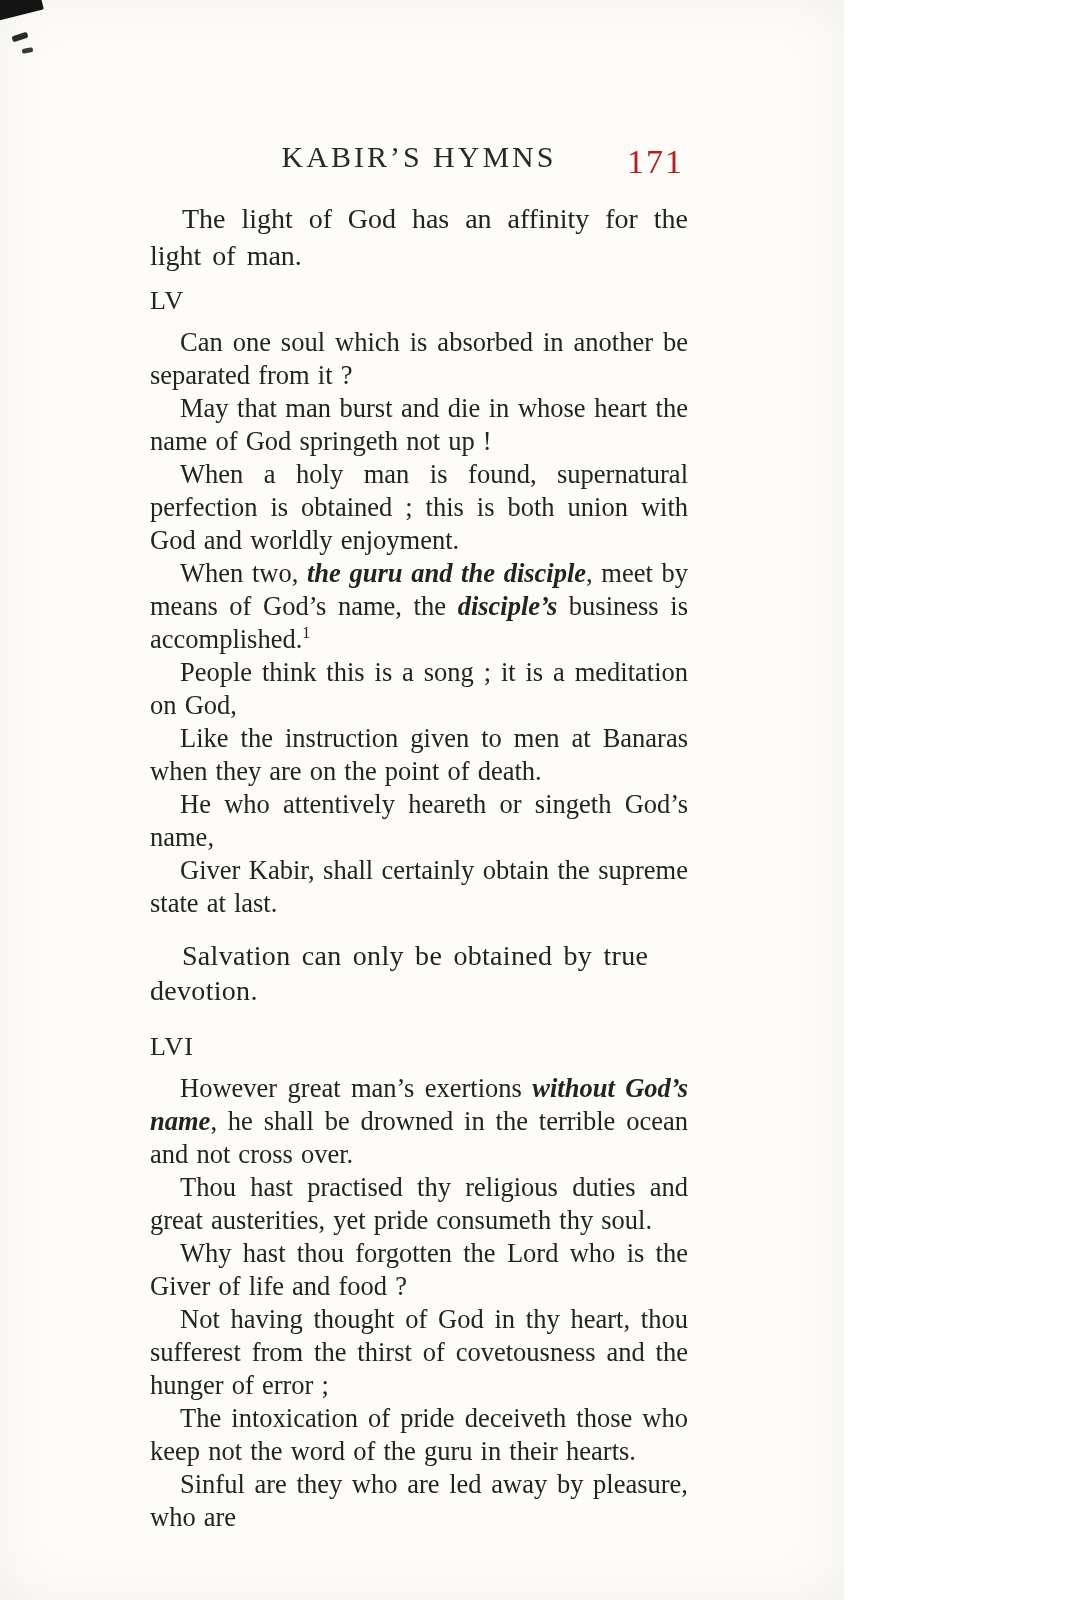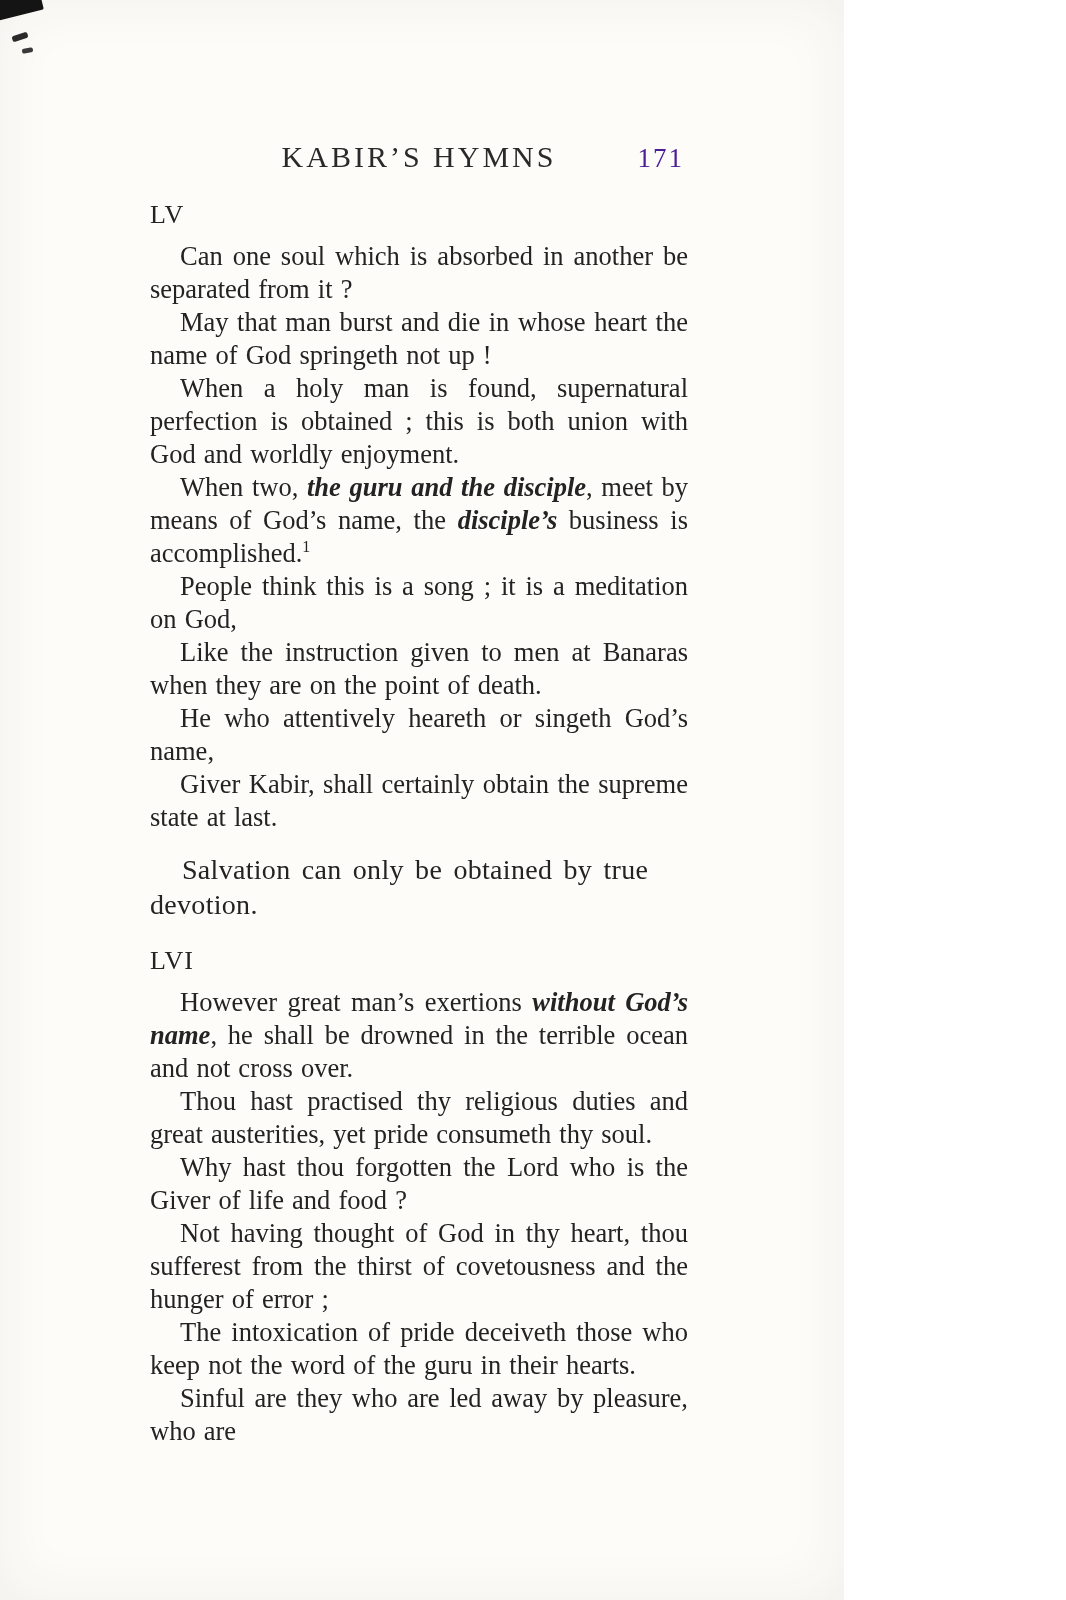--- a/index.html
+++ b/index.html
@@ -17,21 +17,21 @@
   .scan-mark-1 { position:absolute; top:34px; left:12px; width:16px; height:6px; background:#2a2a2a; transform:rotate(-18deg); border-radius:2px; }
   .scan-mark-2 { position:absolute; top:48px; left:22px; width:11px; height:5px; background:#3a3a3a; transform:rotate(-10deg); border-radius:2px; }
   .content { padding:140px 156px 0 150px; }
   .running-head { position:relative; height:40px; margin-bottom:20px; }
   .book-title {
     position:absolute; left:0; right:0; text-align:center;
     font-size:30px; letter-spacing:3px; font-weight:normal; color:#2a2a2a;
   }
   .page-number {
     position:absolute; right:4px; top:3px;
-    font-size:27px; letter-spacing:2px; color:#4c1d95;
+    font-size:34px; letter-spacing:2px; color:#b91c1c;
   }
   .lead {
     font-size:28px; line-height:37px; text-indent:32px;
     text-align:justify; word-spacing:4px; margin-bottom:4px;
   }
   .heading {
     text-align:left; font-size:26px; font-weight:normal;
     letter-spacing:1px; margin:12px 0 10px 0;
   }
   .heading2-gap { margin-top:24px; }
@@ -58,20 +58,21 @@
   <div class="scan-mark-1"></div>
   <div class="scan-mark-2"></div>
 
   <div class="content">
     <div class="running-head">
       <div class="book-title">KABIR’S HYMNS</div>
       <div class="page-number">171</div>
     </div>
 
     <div id="text-blocks">
+        <p class="lead"><span>The light of God has an affinity for the light of man.</span></p>
         <h2 class="heading"><span>LV</span></h2>
         <p class="para"><span>Can one soul which is absorbed in another be separated from it ?</span></p>
         <p class="para"><span>May that man burst and die in whose heart the name of God springeth not up !</span></p>
         <p class="para"><span>When a holy man is found, supernatural perfection is obtained ; this is both union with God and worldly enjoyment.</span></p>
         <p class="para"><span>When two, </span><i>the guru and the disciple</i><span>, meet by means of God’s name, the </span><i>disciple’s</i><span> business is accomplished.</span><sup>1</sup></p>
         <p class="para"><span>People think this is a song ; it is a meditation on God,</span></p>
         <p class="para"><span>Like the instruction given to men at Banaras when they are on the point of death.</span></p>
         <p class="para"><span>He who attentively heareth or singeth God’s name,</span></p>
         <p class="para"><span>Giver Kabir, shall certainly obtain the supreme state at last.</span></p>
         <p class="aphorism"><span>Salvation can only be obtained by true devotion.</span></p>

